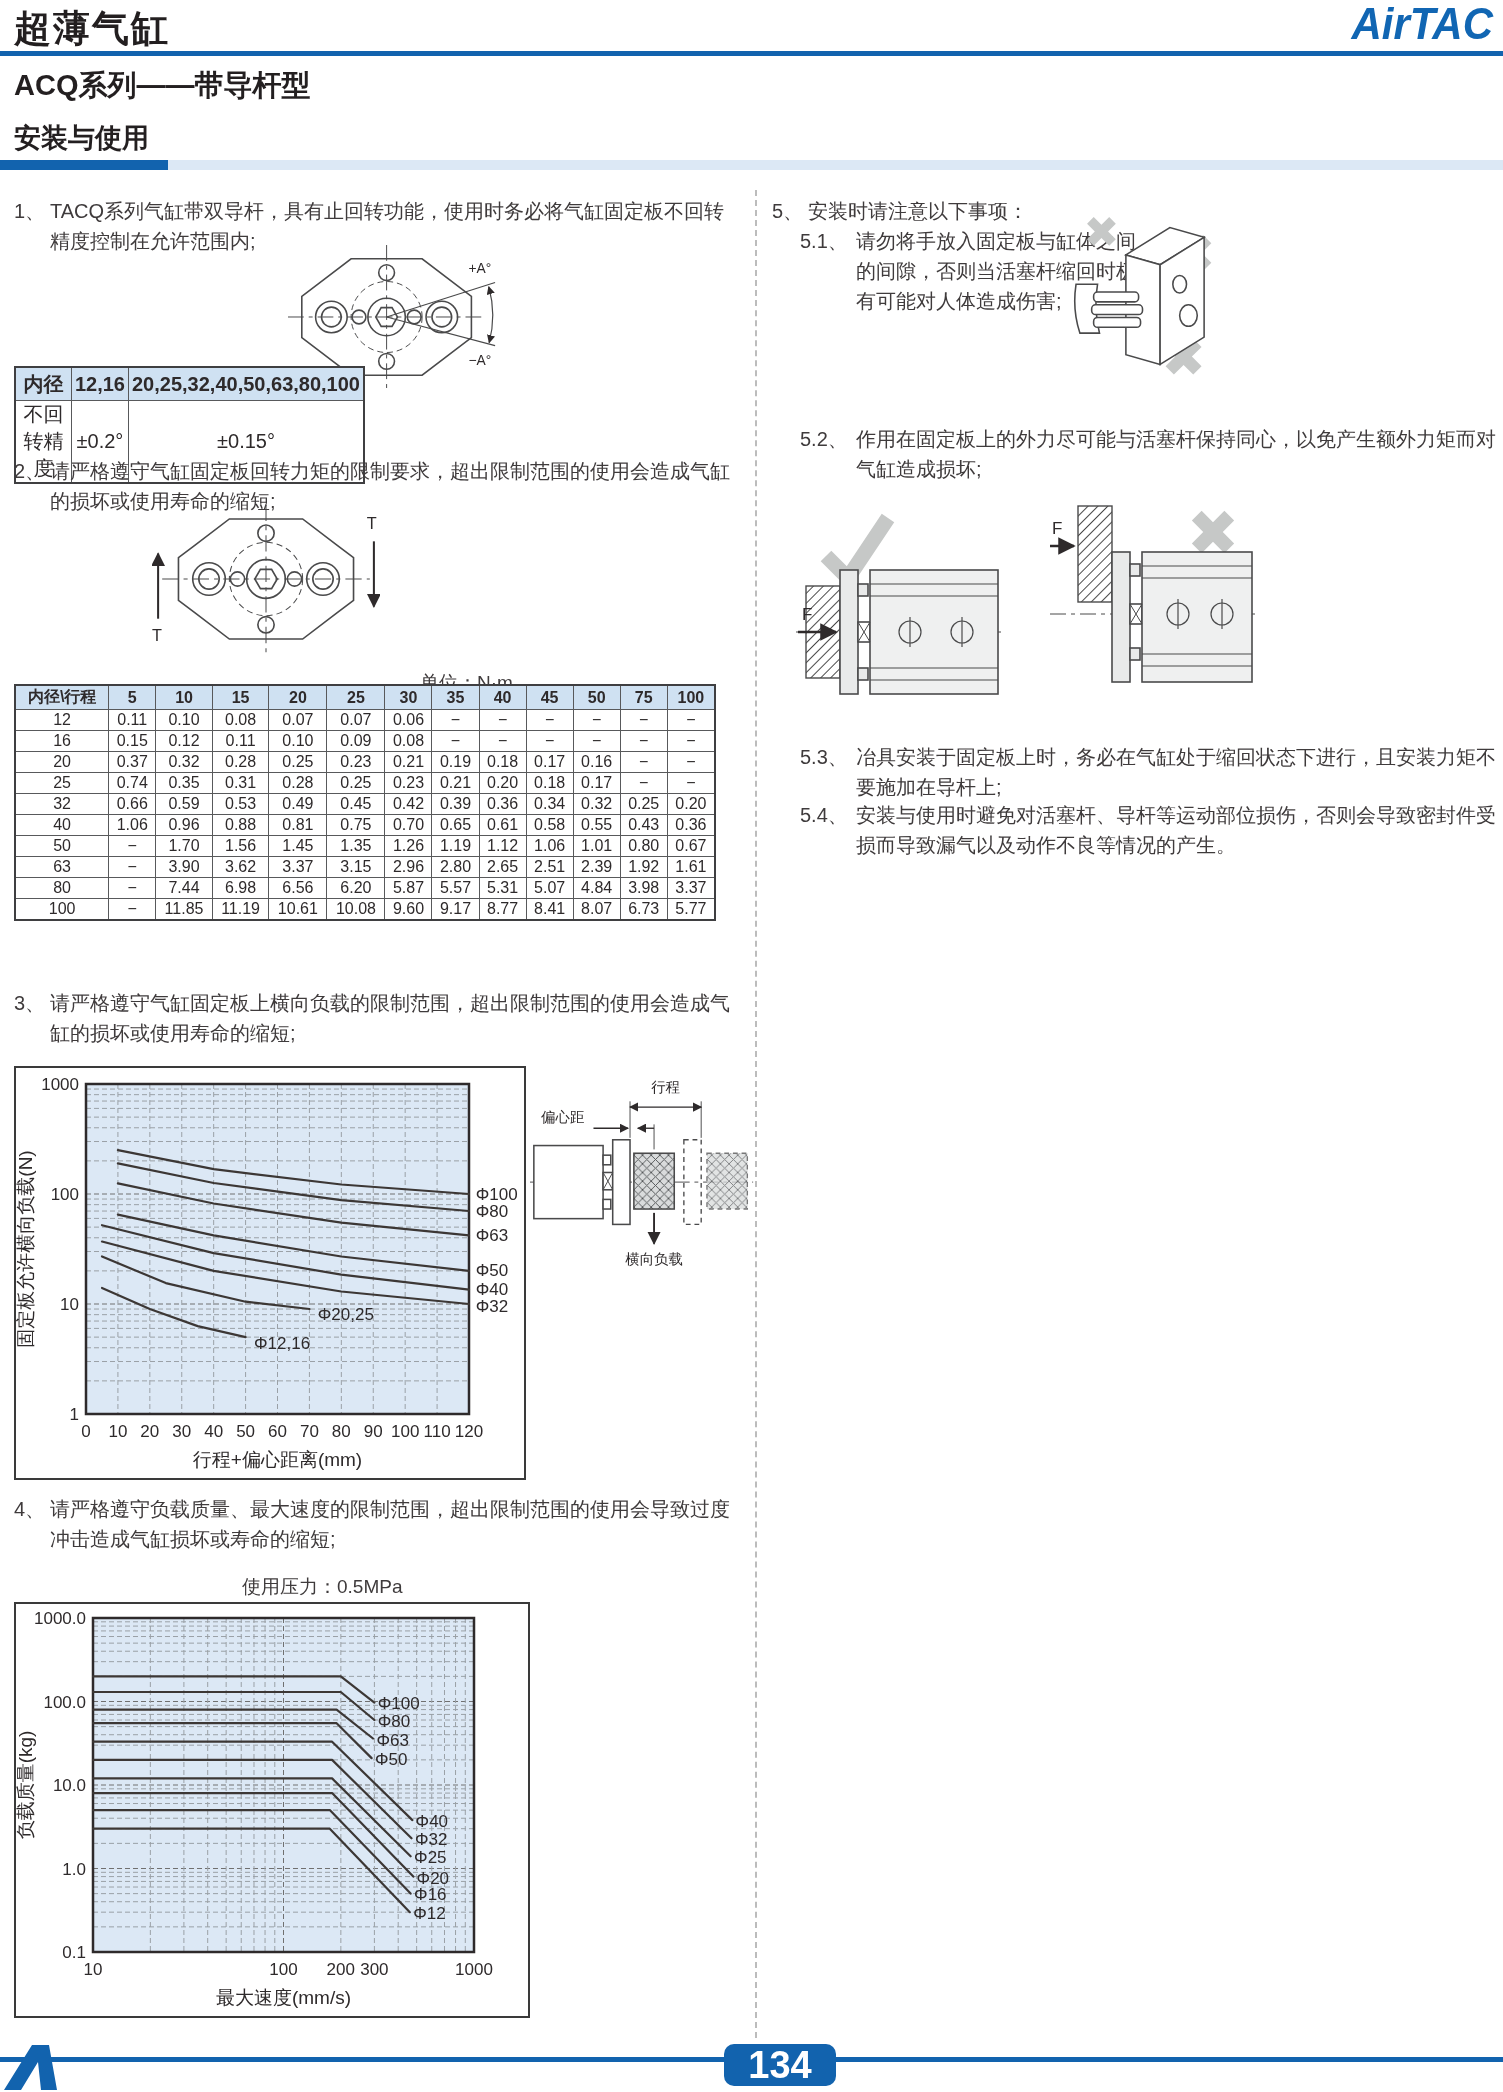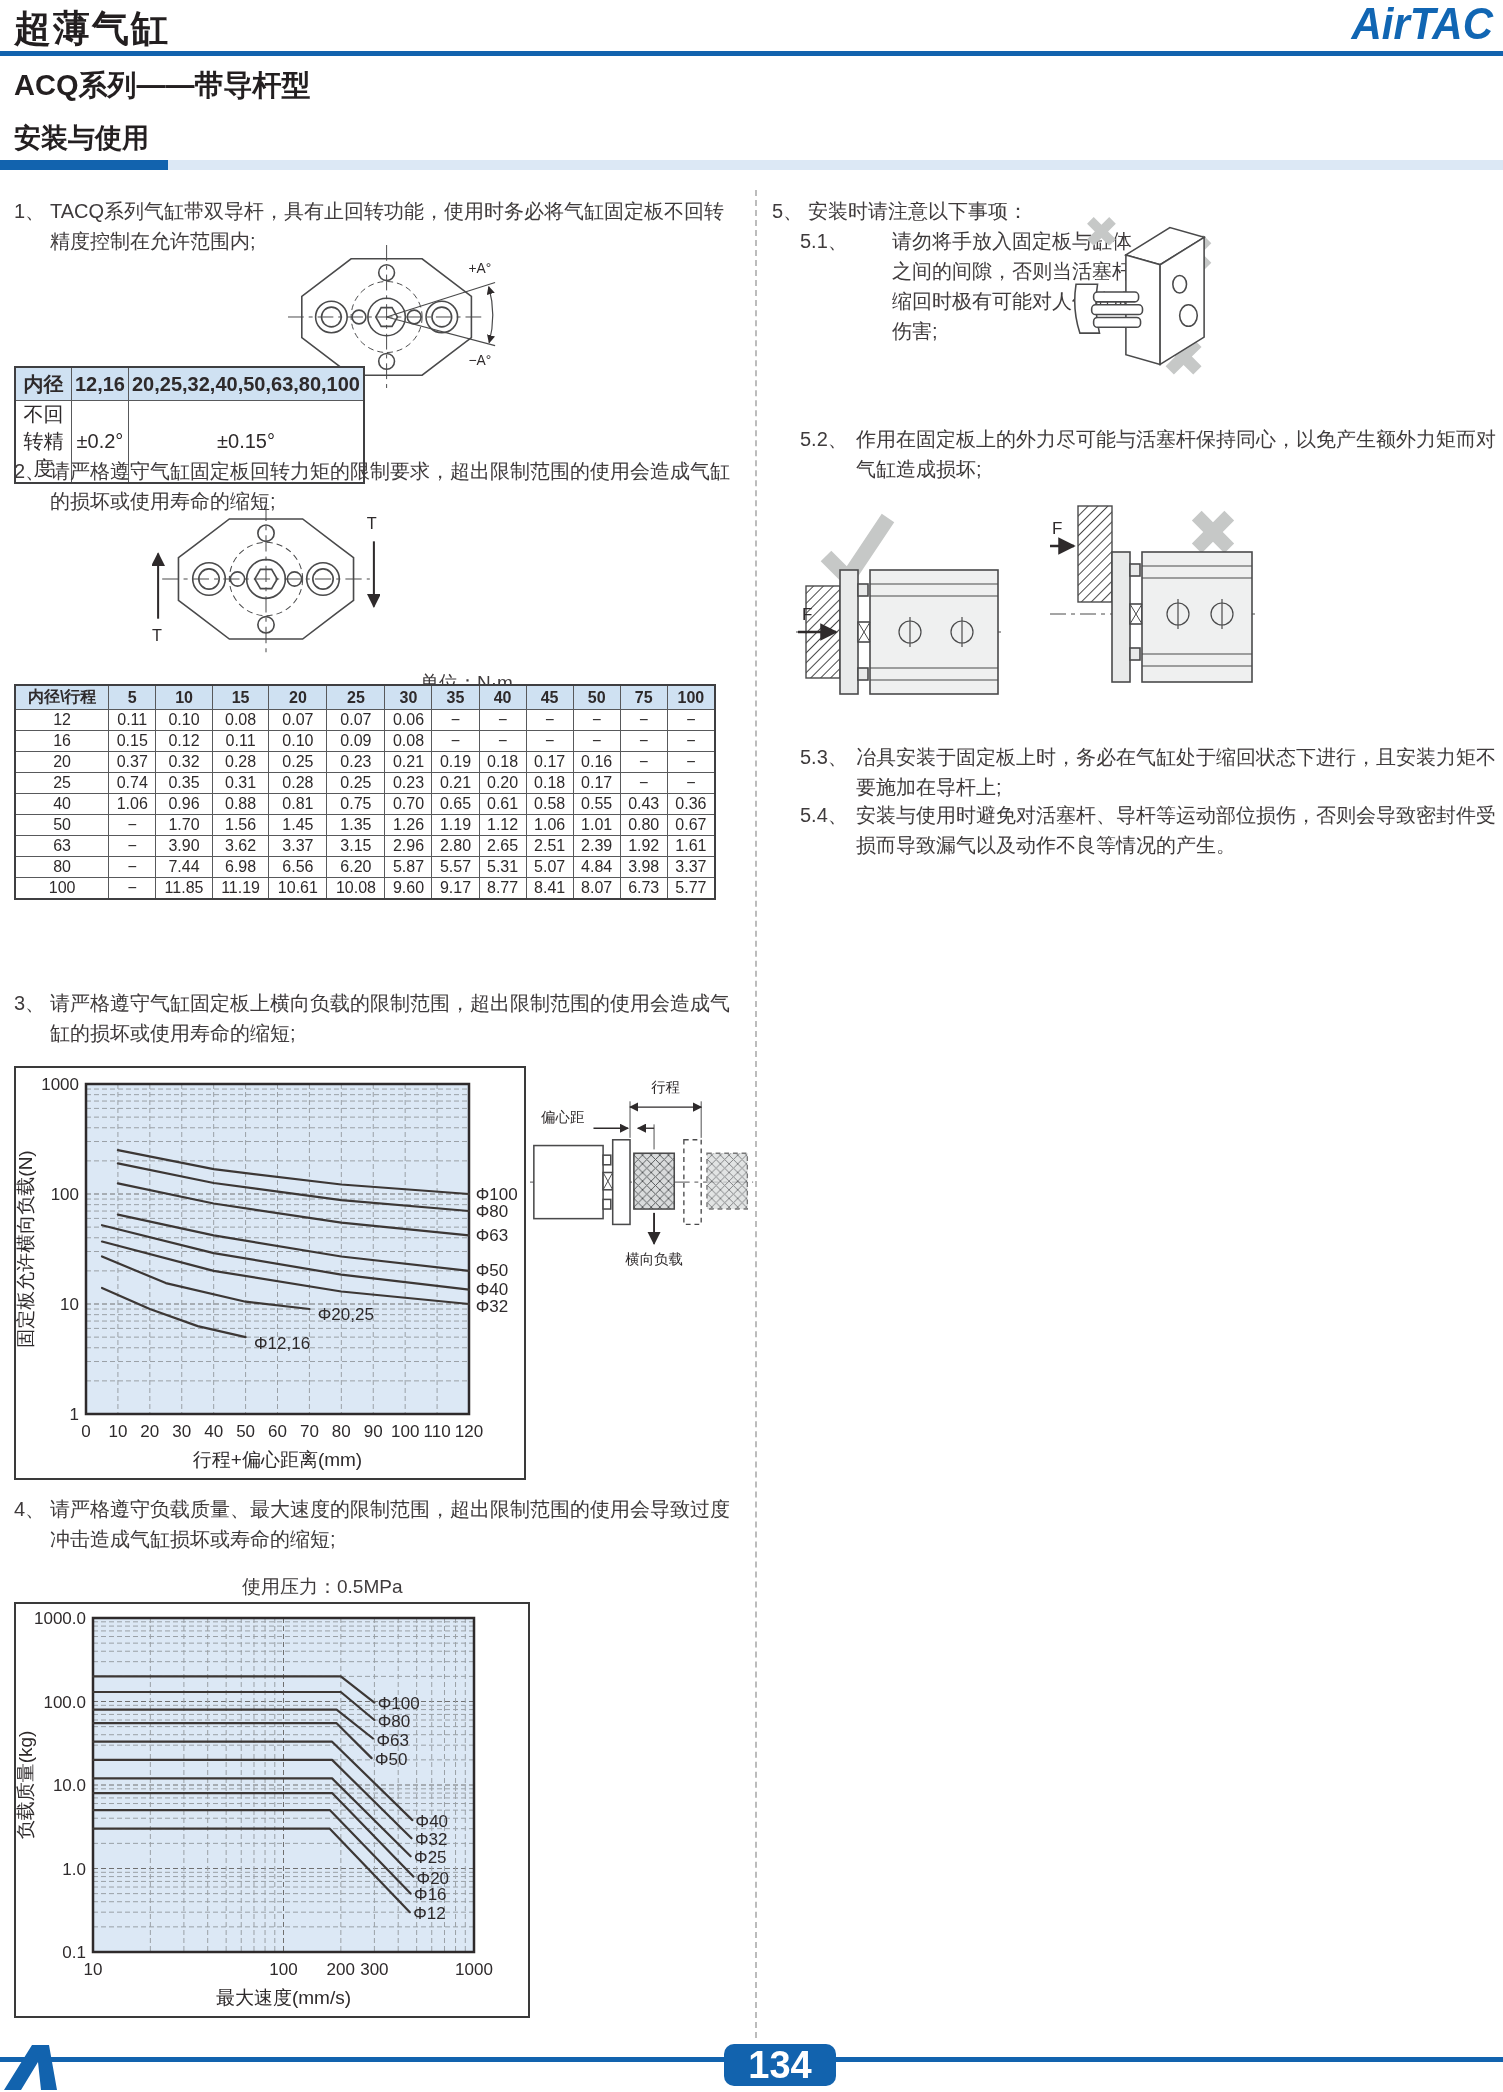--- a/index.html
+++ b/index.html
@@ -14,21 +14,21 @@
   .series{left:14px;top:66px;font-size:29px;font-weight:bold;color:#231f20;}
   .sect{left:14px;top:120px;font-size:27px;font-weight:bold;color:#231f20;}
   .bar-d{left:0;top:160px;width:168px;height:10px;background:#1263ae;}
   .bar-l{left:168px;top:160px;width:1335px;height:10px;background:#dce8f5;}
   .divider{left:755px;top:190px;height:1848px;border-left:2px dashed #bcbcbc;}
   
   .note{position:absolute;display:flex;width:724px;font-size:20px;line-height:1.5;color:#3f3b3c;}
   .note .num{flex:0 0 36px;}
   .note .num52{flex:0 0 56px;}
   .note .ntext{flex:1;}
-  .w330{width:336px;gap:36px;}
+  .w330{width:336px;}
   .w712{width:712px;}
   
   .tbl{position:absolute;border-collapse:collapse;text-align:center;color:#2e2a2b;background:#fff;border:2px solid #3f3f41;}
   .tbl th,.tbl td{border:1px solid #58595b;padding:0 3px;}
   .tbl th{background:#cfe1f2;font-weight:bold;}
   .t1{left:14px;top:366px;width:351px;font-size:20px;padding-left:20px;}
   .t1 th{height:32px;}
   .t1 td{height:32px;}
   .t2{left:14px;top:684px;width:702px;font-size:16px;}
   .t2 th{height:23px;}
@@ -214,20 +214,35 @@
           <td>0.31</td>
           <td>0.28</td>
           <td>0.25</td>
           <td>0.23</td>
           <td>0.21</td>
           <td>0.20</td>
           <td>0.18</td>
           <td>0.17</td>
           <td>−</td>
           <td>−</td>
+        </tr>
+        <tr>
+          <td>32</td>
+          <td>0.66</td>
+          <td>0.59</td>
+          <td>0.53</td>
+          <td>0.49</td>
+          <td>0.45</td>
+          <td>0.42</td>
+          <td>0.39</td>
+          <td>0.36</td>
+          <td>0.34</td>
+          <td>0.32</td>
+          <td>0.25</td>
+          <td>0.20</td>
         </tr>
         <tr>
           <td>40</td>
           <td>1.06</td>
           <td>0.96</td>
           <td>0.88</td>
           <td>0.81</td>
           <td>0.75</td>
           <td>0.70</td>
           <td>0.65</td>

